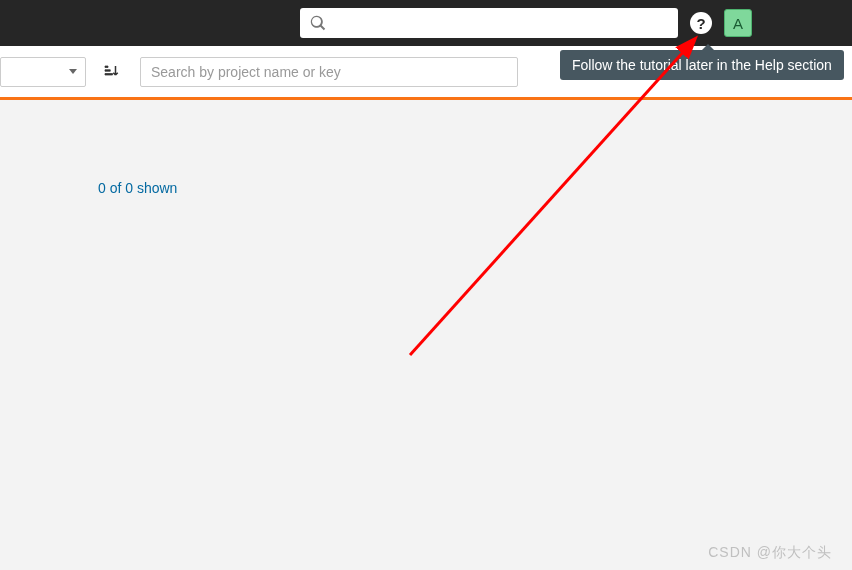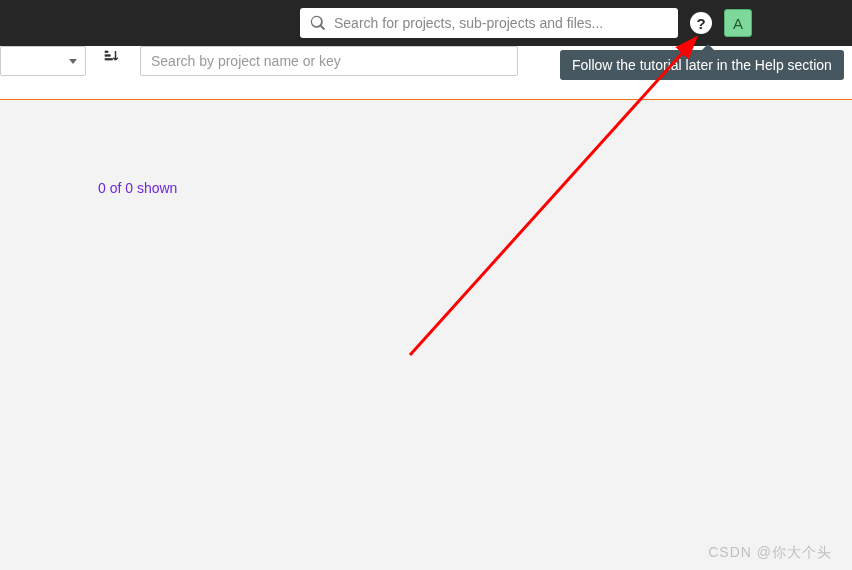--- a/index.html
+++ b/index.html
@@ -76,22 +76,23 @@
       position: absolute;
       top: -6px;
       left: 142px;
       border-left: 6px solid transparent;
       border-right: 6px solid transparent;
       border-bottom: 6px solid #475760;
     }
     .subbar {
       background: #fff;
       height: 54px;
-      border-bottom: 1px solid #f97316;
-      display: flex;
+      border-bottom: 3px solid #f97316;
+      display: flex;
+      align-items: center;
       padding: 0 0 0 0;
     }
     .dropdown-stub {
       width: 86px;
       height: 30px;
       border: 1px solid #ccc;
       border-radius: 2px;
       margin-left: 0;
       display: flex;
       align-items: center;
@@ -132,21 +133,21 @@
       top: 60px;
       font-size: 14px;
       color: #333;
     }
     .project-count .bold { font-weight: 700; }
     .shown-text {
       position: absolute;
       top: 180px;
       left: 98px;
       font-size: 14px;
-      color: #6d28d9;
+      color: #0369a1;
     }
     .arrow-annotation {
       position: absolute;
       top: 0; left: 0;
       pointer-events: none;
       z-index: 20;
     }
     .watermark {
       position: absolute;
       bottom: 8px;
@@ -157,21 +158,20 @@
     }
   </style>
 </head>
 <body>
 
 <div class="topbar">
   <div class="global-search">
     <svg class="search-icon-svg" viewBox="0 0 16 16">
       <path d="M11.7 10.3a6 6 0 1 0-1.4 1.4l3.5 3.5 1.4-1.4-3.5-3.5zM6.5 11a4.5 4.5 0 1 1 0-9 4.5 4.5 0 0 1 0 9z"></path>
     </svg>
-    <input type="text" placeholder="Search for projects, sub-projects and files..." style="">
   </div>
   <div class="help-btn">
     <span>?</span>
   </div>
   <div class="avatar">
     <span>A</span>
   </div>
 </div>
 
 <div class="tooltip">

